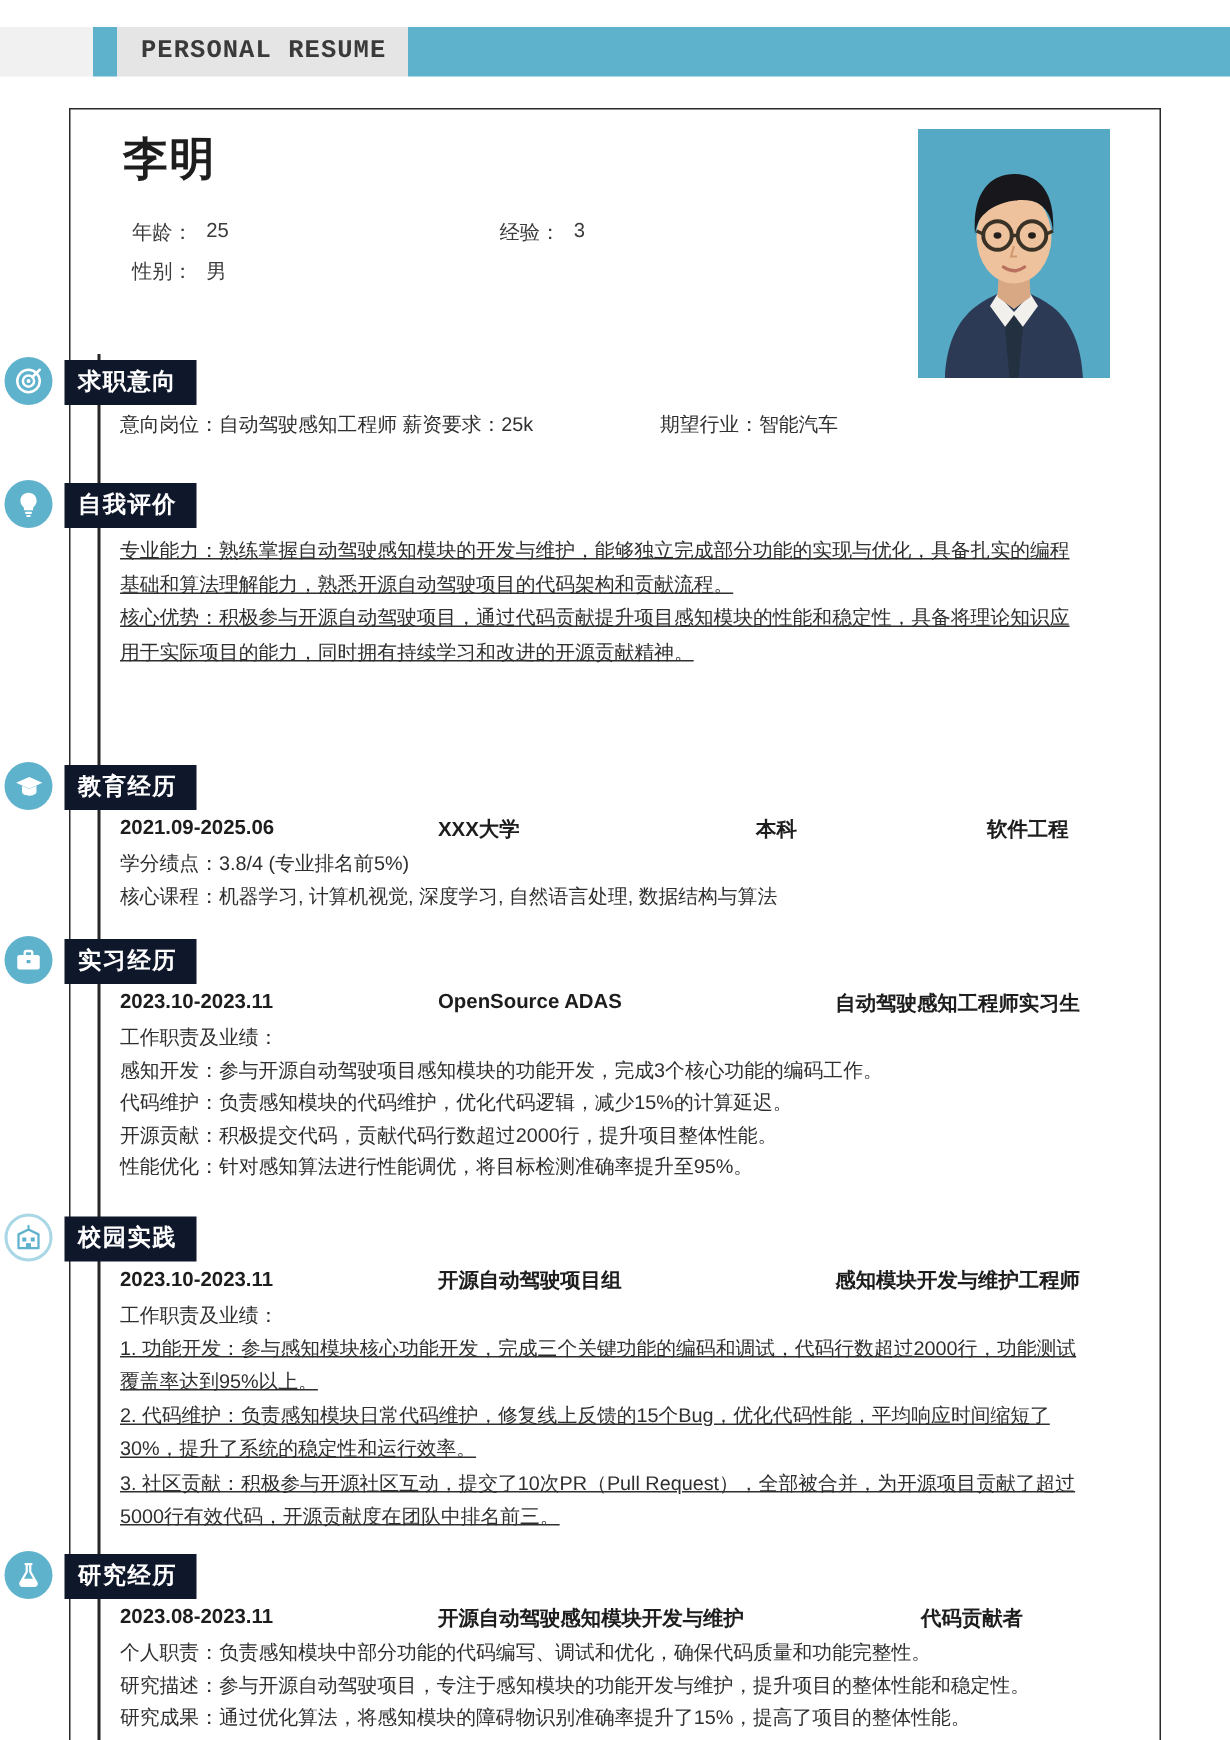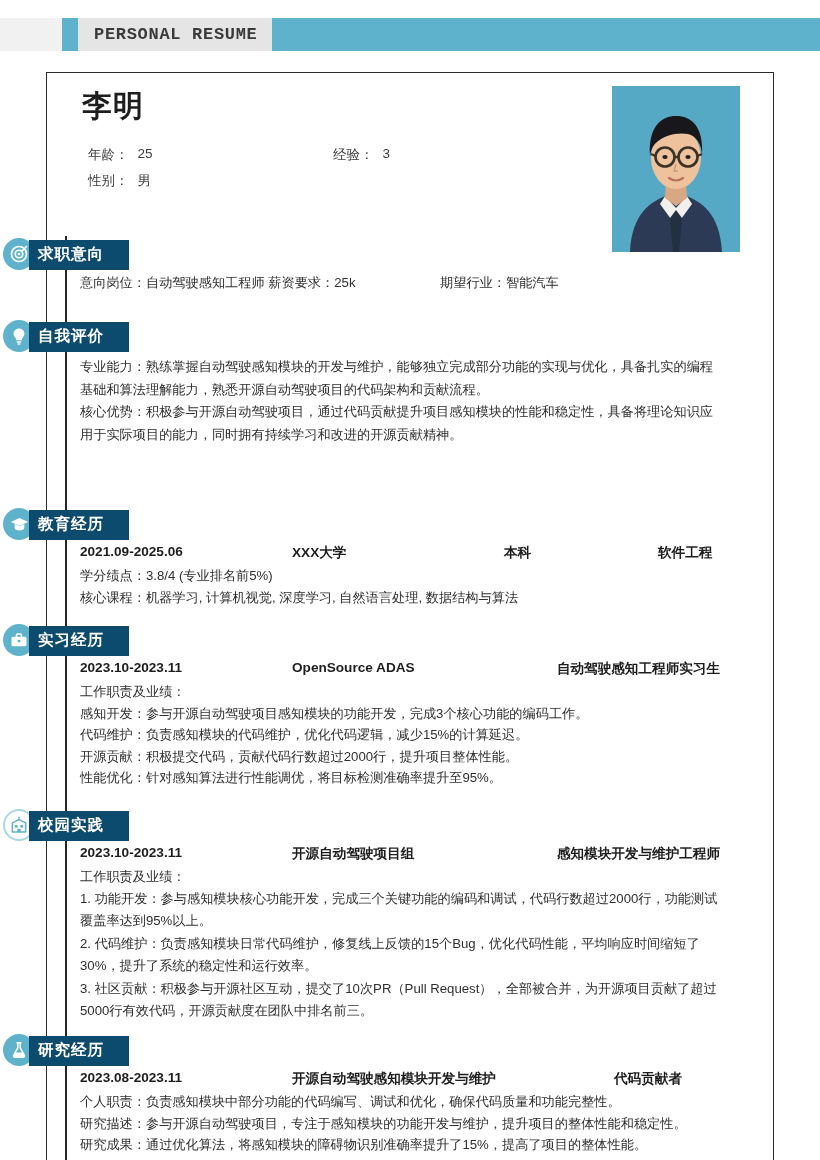--- a/index.html
+++ b/index.html
@@ -80,35 +80,35 @@
     width: 32px; height: 32px; border-radius: 50%;
     background: #5fb2cc;
     display: flex; align-items: center; justify-content: center;
   }
   .sec-icon.outline {
     background: #ffffff;
     border: 2px solid #a9d7e6;
   }
   .sec-icon svg { display: block; }
   .sec-label {
-    position: absolute; left: 29px; top: 2px;
-    background: #0c4a6e; color: #ffffff;
+    position: absolute; left: 43px; top: 2px;
+    background: #0f172a; color: #ffffff;
     font-size: 15.5px; font-weight: bold; letter-spacing: 1px;
-    padding: 4px 25px 5px 9px;
+    padding: 4px 13px 5px 9px;
   }
 
   .sec-body {
     position: absolute; left: 80px; top: 36px;
     width: 640px;
   }
   .line {
     font-size: 13.2px; color: #2f2f2f;
     line-height: 21.5px;
   }
-  .line.wrap { line-height: 22.5px; }
+  .line.wrap { line-height: 22.5px; text-decoration: underline; }
 
   
   .exp-head {
     display: flex; font-size: 13.6px; font-weight: bold; color: #1d1d1d;
     margin-bottom: 3px; white-space: nowrap; gap: 12px;
   }
   .exp-head .c-date  { width: 200px; }
   .exp-head .c-org   { width: 200px; }
   .exp-head .c-extra { width: 142px; }
   .exp-head .c-role  { flex: 1; text-align: left; }

